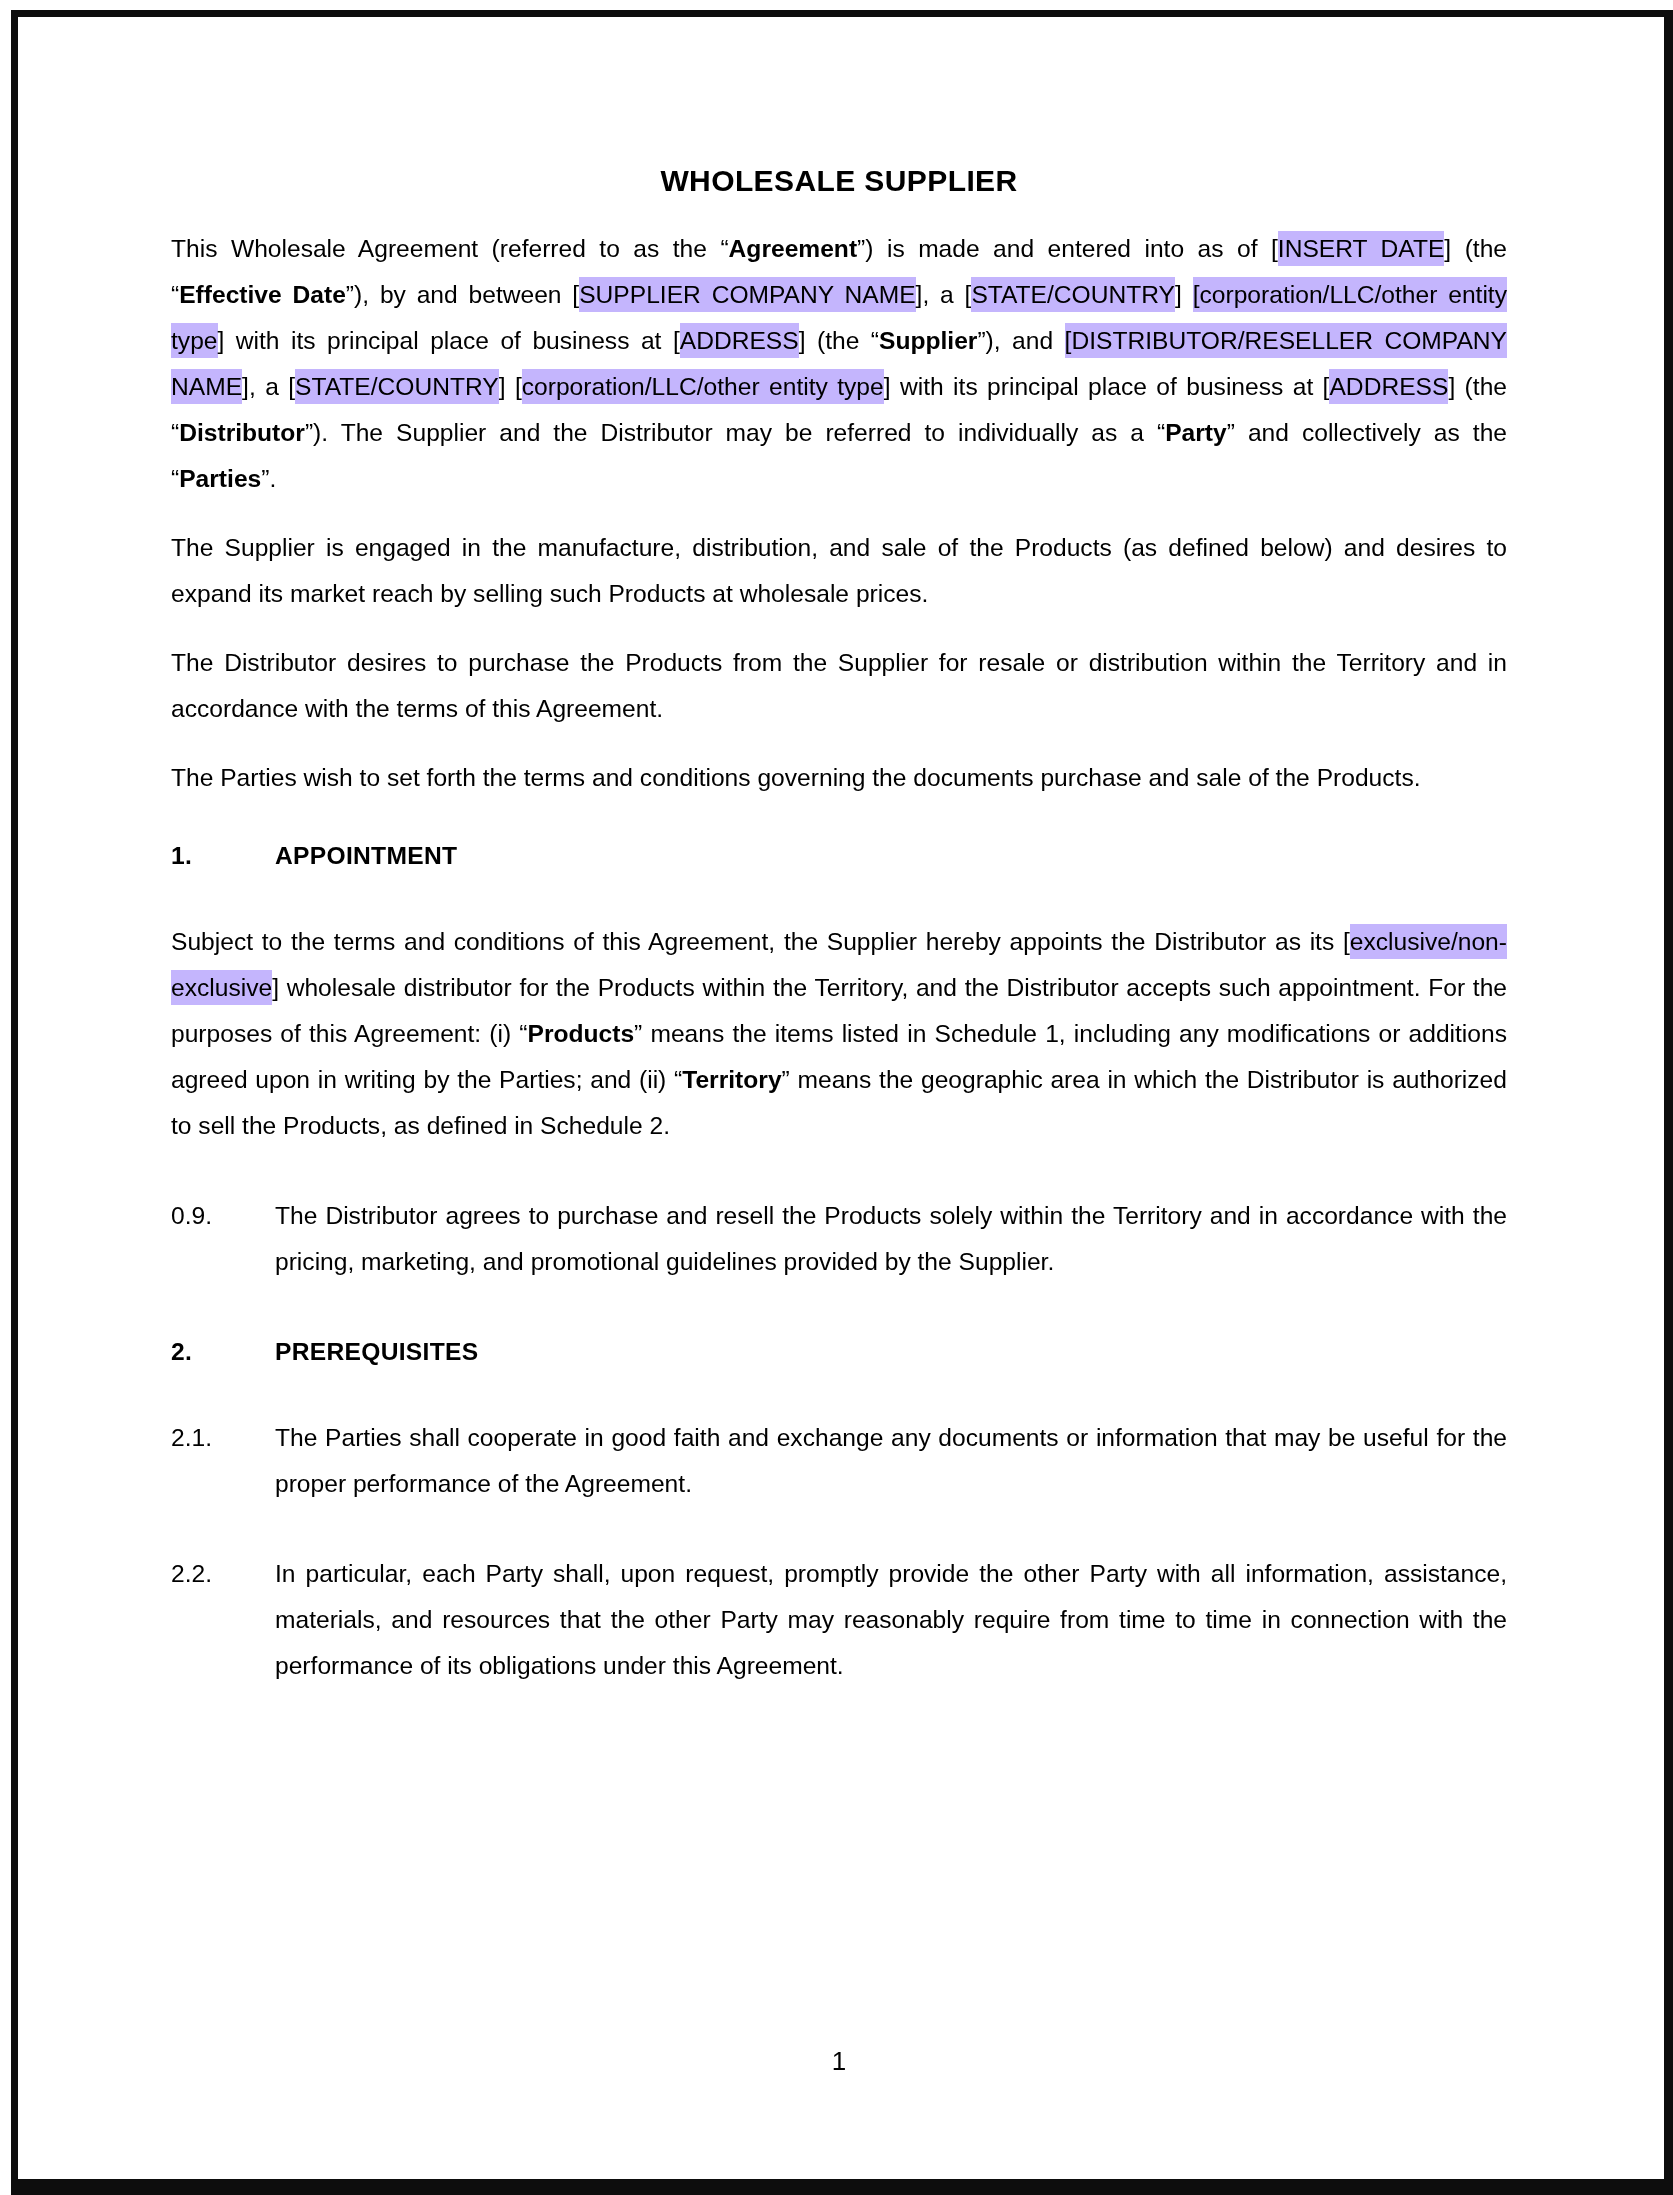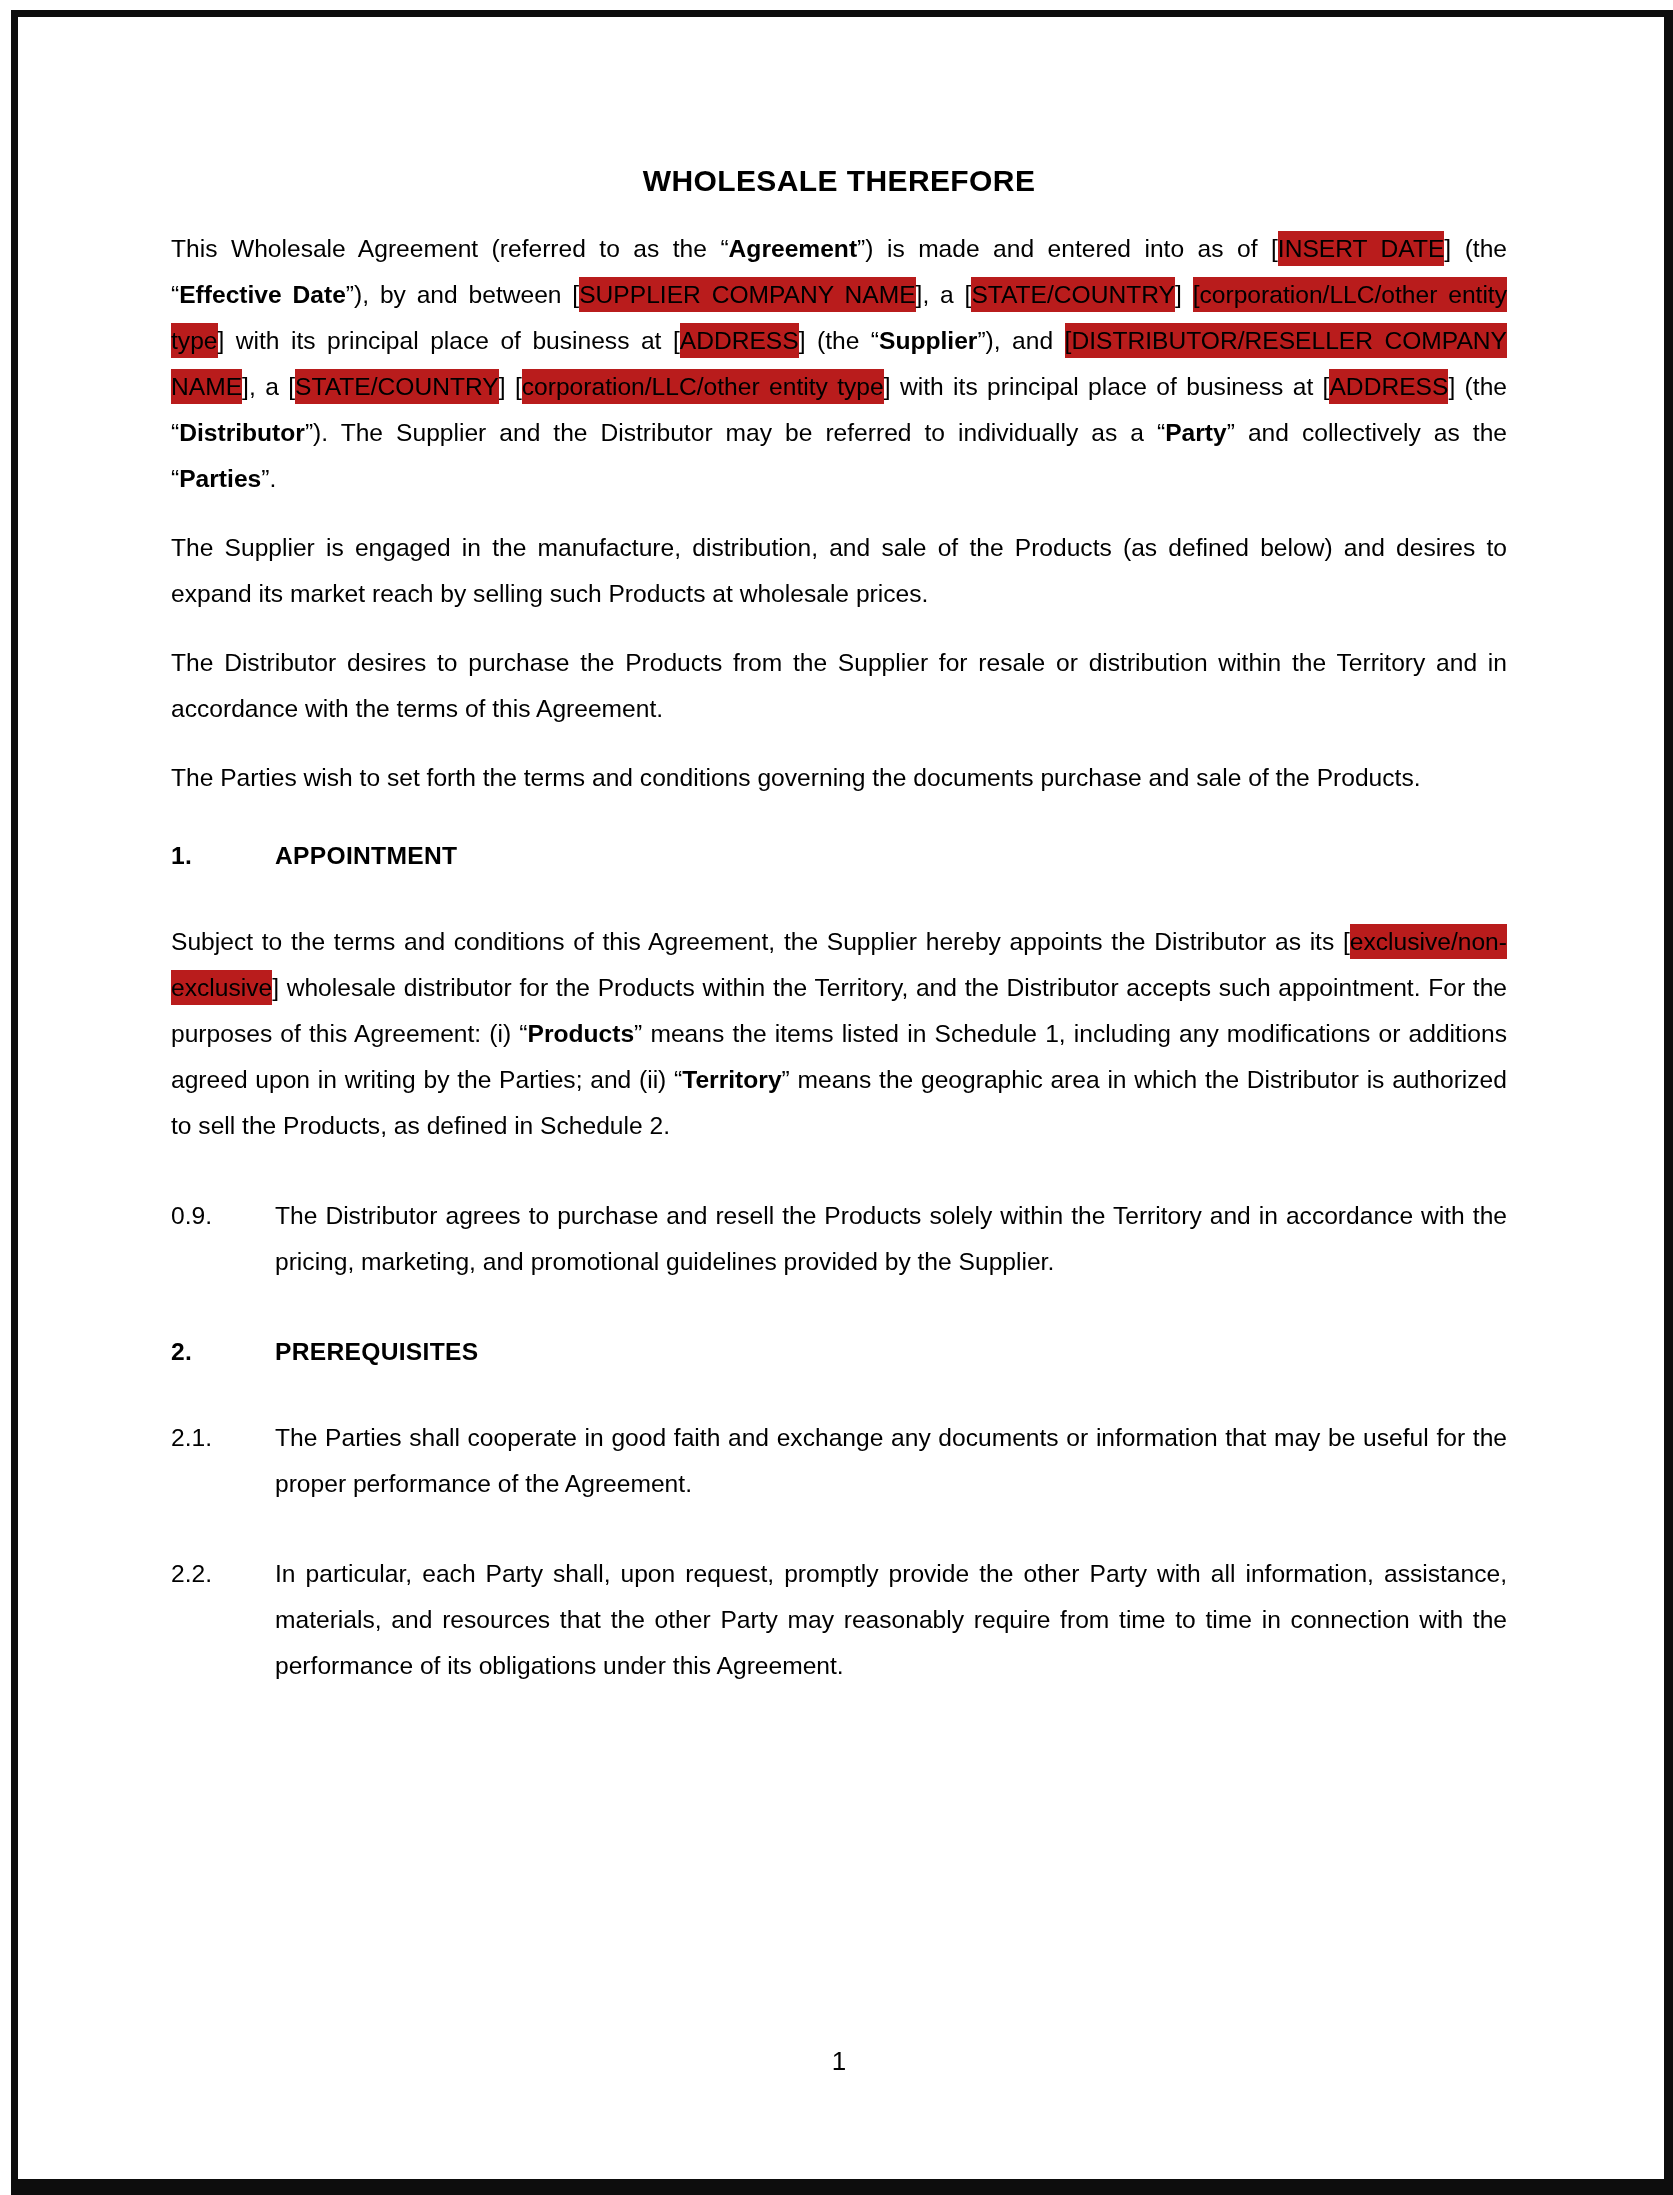--- a/index.html
+++ b/index.html
@@ -55,42 +55,42 @@
     text-align: justify;
   }
   .clause.heading { margin-top: 32px; margin-bottom: 40px; }
   .clause.heading .num,
   .clause.heading .clause-body {
     font-weight: bold;
     text-align: left;
     letter-spacing: 0.3px;
   }
   mark.hl {
-    background: #b91c1c;
+    background: #c4b5fd;
     color: inherit;
     padding: 4.4px 0;
   }
   .seg-bold { font-weight: bold; }
   .page-number {
     position: absolute;
     top: 2044px;
     left: 171px;
     width: 1336px;
     text-align: center;
     font-size: 26px;
     line-height: 35px;
   }
 </style>
 </head>
 <body>
 
 <div class="page-frame"></div>
 
 <div class="content">
-  <div class="doc-title">WHOLESALE THEREFORE</div>
+  <div class="doc-title">WHOLESALE SUPPLIER</div>
 
   <div id="preamble">
       <p class="para"><span>This Wholesale Agreement (referred to as the “</span><span class="seg-bold">Agreement</span><span>”) is made and entered into as of [</span><mark class="hl">INSERT DATE</mark><span>] (the “</span><span class="seg-bold">Effective Date</span><span>”), by and between [</span><mark class="hl">SUPPLIER COMPANY NAME</mark><span>], a [</span><mark class="hl">STATE/COUNTRY</mark><span>] </span><mark class="hl">[corporation/LLC/other entity type</mark><span>] with its principal place of business at [</span><mark class="hl">ADDRESS</mark><span>] (the “</span><span class="seg-bold">Supplier</span><span>”), and </span><mark class="hl">[DISTRIBUTOR/RESELLER COMPANY NAME</mark><span>], a [</span><mark class="hl">STATE/COUNTRY</mark><span>] [</span><mark class="hl">corporation/LLC/other entity type</mark><span>] with its principal place of business at [</span><mark class="hl">ADDRESS</mark><span>] (the “</span><span class="seg-bold">Distributor</span><span>”). The Supplier and the Distributor may be referred to individually as a “</span><span class="seg-bold">Party</span><span>” and collectively as the “</span><span class="seg-bold">Parties</span><span>”.</span></p>
       <p class="para"><span>The Supplier is engaged in the manufacture, distribution, and sale of the Products (as defined below) and desires to expand its market reach by selling such Products at wholesale prices.</span></p>
       <p class="para"><span>The Distributor desires to purchase the Products from the Supplier for resale or distribution within the Territory and in accordance with the terms of this Agreement.</span></p>
       <p class="para"><span>The Parties wish to set forth the terms and conditions governing the documents purchase and sale of the Products.</span></p>
     </div>
 
   <div id="sections">
       <div class="clause heading">

